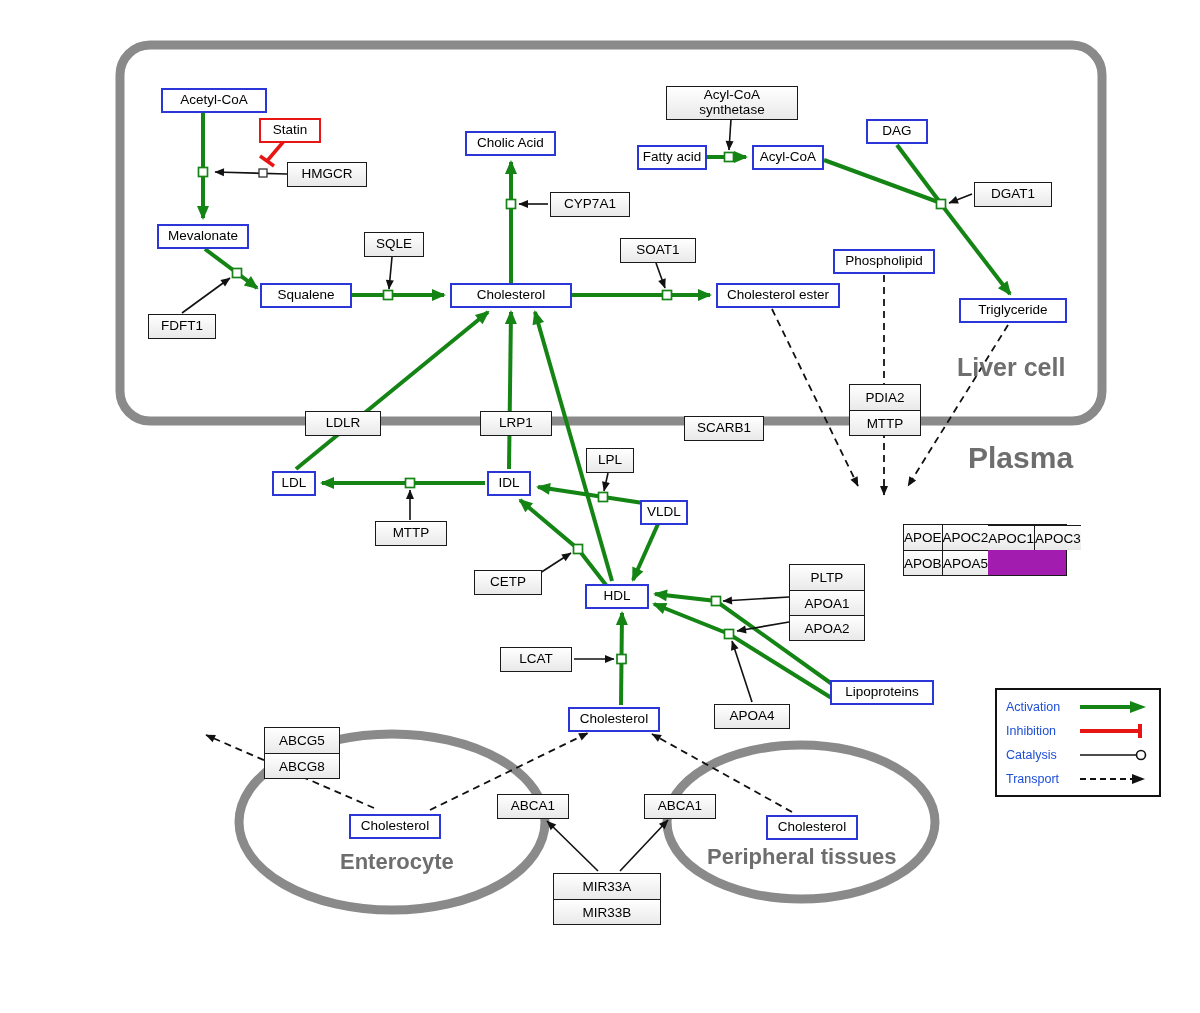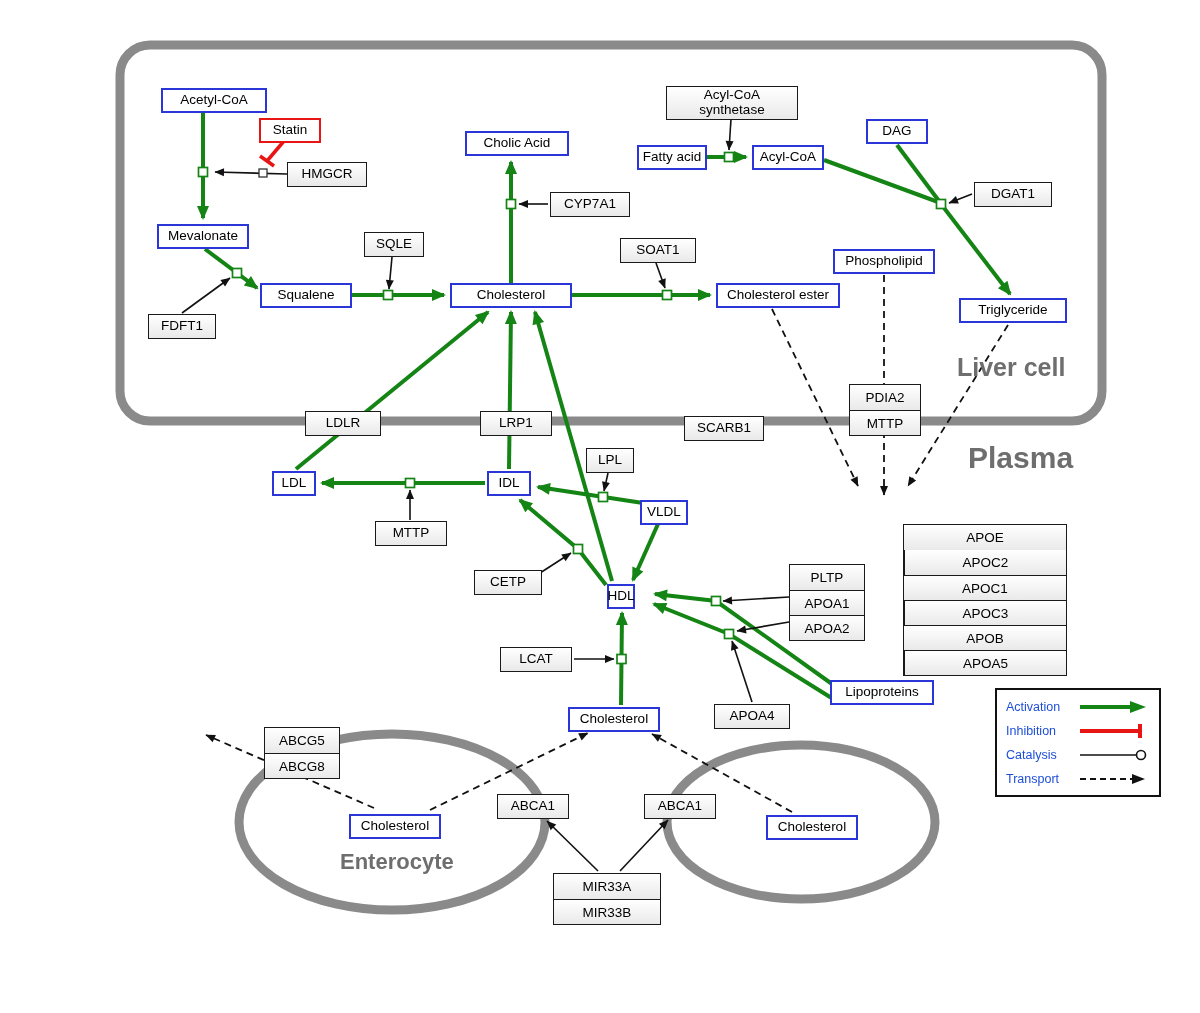--- a/index.html
+++ b/index.html
@@ -9,21 +9,21 @@
   .node{position:absolute;height:25px;display:flex;align-items:center;justify-content:center;
         font-size:13.5px;color:#000;background:#fff;text-align:center;line-height:1.05;white-space:nowrap}
   .metab{border:2.4px solid #2b36d9}
   .prot{border:1.6px solid #1a1a1a;background:linear-gradient(#ffffff,#e9e9e9)}
   .inhib{border:2.4px solid #e81515}
   .twoline{flex-direction:column;height:34px;line-height:1.1}
   .stack{position:absolute;border:1.6px solid #1a1a1a;background:#fca5a5}
   .stack .cell{height:25px;display:flex;align-items:center;justify-content:center;font-size:13.5px;
         background:linear-gradient(#ffffff,#e9e9e9)}
   .stack .cell + .cell{border-top:1.2px solid #1a1a1a}
-  .grid{position:absolute;border:1.6px solid #1a1a1a;display:grid;grid-template-columns:1fr;background:#be185d}
+  .grid{position:absolute;border:1.6px solid #1a1a1a;display:grid;grid-template-columns:1fr 1fr 1fr 1fr;background:#a21caf}
   .grid .cell{height:25px;display:flex;align-items:center;justify-content:center;font-size:13.5px;
         background:linear-gradient(#ffffff,#e9e9e9);border-top:1.2px solid #1a1a1a;border-left:1.2px solid #1a1a1a}
   .grid .cell:nth-child(-n+2){border-top:none}
   .grid .cell:nth-child(odd){border-left:none}
   .comp-label{position:absolute;font-weight:bold;color:#6e6e6e;white-space:nowrap}
   .legend{position:absolute;left:995px;top:688px;width:166px;border:2px solid #111;background:#fff;
         padding:7px 9px;display:flex;flex-direction:column;gap:5px}
   .lrow{display:flex;align-items:center;justify-content:space-between;height:19px}
   .lrow .llab{font-size:12.5px;color:#1d4ed8}
 </style>
@@ -120,36 +120,37 @@
     <rect x="711.5" y="596.5" width="9" height="9"></rect>
     <rect x="724.5" y="629.5" width="9" height="9"></rect>
     <rect x="617" y="654.5" width="9" height="9"></rect>
   </g>
   <rect x="259" y="169" width="8" height="8" fill="#fff" stroke="#333" stroke-width="1.3"></rect>
 </svg>
 
 <div class="comp-label" style="left:957px;top:353px;font-size:25px">Liver cell</div>
 <div class="comp-label" style="left:968px;top:441px;font-size:30px">Plasma</div>
 <div class="comp-label" style="left:340px;top:849px;font-size:22px">Enterocyte</div>
+<div class="comp-label" style="left:707px;top:844px;font-size:22px">Peripheral tissues</div>
 
 <div class="node metab" style="left:161px;top:88px;width:106px">Acetyl-CoA</div>
 <div class="node metab" style="left:157px;top:224px;width:92px">Mevalonate</div>
 <div class="node metab" style="left:260px;top:283px;width:92px">Squalene</div>
-<div class="node metab" style="left:465px;top:131px;width:104px">Cholic Acid</div>
+<div class="node metab" style="left:465px;top:131px;width:91px">Cholic Acid</div>
 <div class="node metab" style="left:450px;top:283px;width:122px">Cholesterol</div>
 <div class="node metab" style="left:637px;top:145px;width:70px">Fatty acid</div>
 <div class="node metab" style="left:752px;top:145px;width:72px">Acyl-CoA</div>
 <div class="node metab" style="left:866px;top:119px;width:62px">DAG</div>
 <div class="node metab" style="left:833px;top:249px;width:102px">Phospholipid</div>
 <div class="node metab" style="left:716px;top:283px;width:124px">Cholesterol ester</div>
 <div class="node metab" style="left:959px;top:298px;width:108px">Triglyceride</div>
 <div class="node metab" style="left:272px;top:471px;width:44px">LDL</div>
 <div class="node metab" style="left:487px;top:471px;width:44px">IDL</div>
 <div class="node metab" style="left:640px;top:500px;width:48px">VLDL</div>
-<div class="node metab" style="left:607px;top:584px;width:28px">HDL</div>
+<div class="node metab" style="left:585px;top:584px;width:64px">HDL</div>
 <div class="node metab" style="left:830px;top:680px;width:104px">Lipoproteins</div>
 <div class="node metab" style="left:568px;top:707px;width:92px">Cholesterol</div>
 <div class="node metab" style="left:349px;top:814px;width:92px">Cholesterol</div>
 <div class="node metab" style="left:766px;top:815px;width:92px">Cholesterol</div>
 
 <div class="node inhib" style="left:259px;top:118px;width:62px">Statin</div>
 
 <div class="node prot" style="left:287px;top:162px;width:80px">HMGCR</div>
 <div class="node prot" style="left:148px;top:314px;width:68px">FDFT1</div>
 <div class="node prot" style="left:364px;top:232px;width:60px">SQLE</div>

